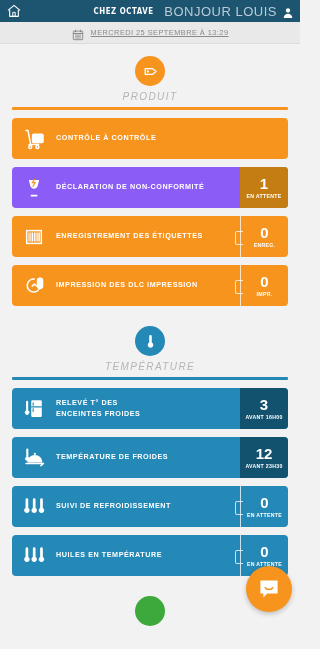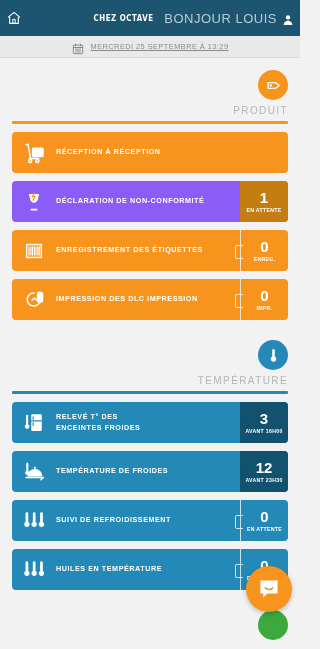--- a/index.html
+++ b/index.html
@@ -6,21 +6,21 @@
   html, body {
     width: 300px; height: 649px;
     font-family: "Liberation Sans", sans-serif;
     background: #f2f2f2;
     overflow: hidden;
   }
   #app { position: relative; width: 300px; height: 649px; background: #f2f2f2; overflow: hidden; }
 
   
   .topbar {
-    height: 36px; background: #1d5470;
+    height: 22px; background: #1d5470;
     display: flex; align-items: center; padding: 0 6px;
   }
   .topbar .home { width: 16px; height: 16px; display: block; }
   .topbar .spacer { flex: 1; }
   .brand {
     color: #ffffff; font-size: 8.5px; font-weight: bold;
     letter-spacing: .6px; font-stretch: condensed; transform: scaleX(.92);
     font-family: "DejaVu Sans", sans-serif;
   }
   .greeting {
@@ -36,21 +36,21 @@
   }
   .datebar .cal { width: 12px; height: 12px; display: block; }
   .datebar .txt {
     color: #8a8a8a; font-size: 7.4px; letter-spacing: .45px; white-space: nowrap; text-decoration: underline;
   }
 
   
   .body { padding: 0 12px; }
 
   
-  .sec-head { text-align: right; padding-top: 12px; }
+  .sec-head { text-align: center; padding-top: 12px; font-style: italic; }
   .sec-circle {
     width: 30px; height: 30px; border-radius: 50%;
     display: inline-flex; align-items: center; justify-content: center;
   }
   .sec-title {
     font-size: 10px; letter-spacing: 1.4px; margin-top: 5px;
     color: #b5b5b5; font-weight: 400;
   }
   .sec-rule { height: 3px; margin-top: 5px; border-radius: 1px; }
 
@@ -158,21 +158,21 @@
       <div class="card" style="background:#f7941e" data-name="card-controle-reception">
         <span class="ic" data-name="hand-truck-icon">
           <svg viewBox="0 0 24 24" width="24" height="24" fill="none" stroke="#ffffff" stroke-width="1.5" stroke-linecap="round">
             <path d="M4 3.6 H6 L8.6 17.4"></path>
             <path d="M7.2 17.4 H16.6"></path>
             <circle cx="8.2" cy="20" r="1.5"></circle>
             <circle cx="15.4" cy="20" r="1.5"></circle>
             <rect x="10.6" y="7.2" width="10.4" height="8.4" rx="1" fill="#ffffff" stroke="#ffffff"></rect>
           </svg>
         </span>
-        <span class="label" data-name="card-label">RÉCEPTION À RÉCEPTION</span>
+        <span class="label" data-name="card-label">CONTRÔLE À CONTRÔLE</span>
       </div>
 
       <div class="card" style="background:#8b5cf6" data-name="card-declaration-non-conformite">
         <span class="ic" data-name="broken-glass-icon">
           <svg viewBox="0 0 24 24" width="22" height="22" fill="#ffffff">
             <path d="M6.4 3.2 H17.6 L16.2 9.2 C15.7 11.3 14.1 12.6 12 12.9 V19.3 H15.6 V21.2 H8.4 V19.3 H12 V12.9 C9.9 12.6 8.3 11.3 7.8 9.2 Z"></path>
             <path d="M12.8 2 L10.3 6.2 L13.2 6.1 L10.6 10.6" fill="none" stroke="#f7941e" stroke-width="1.3"></path>
           </svg>
         </span>
         <span class="label" data-name="card-label">DÉCLARATION DE NON-CONFORMITÉ</span>

